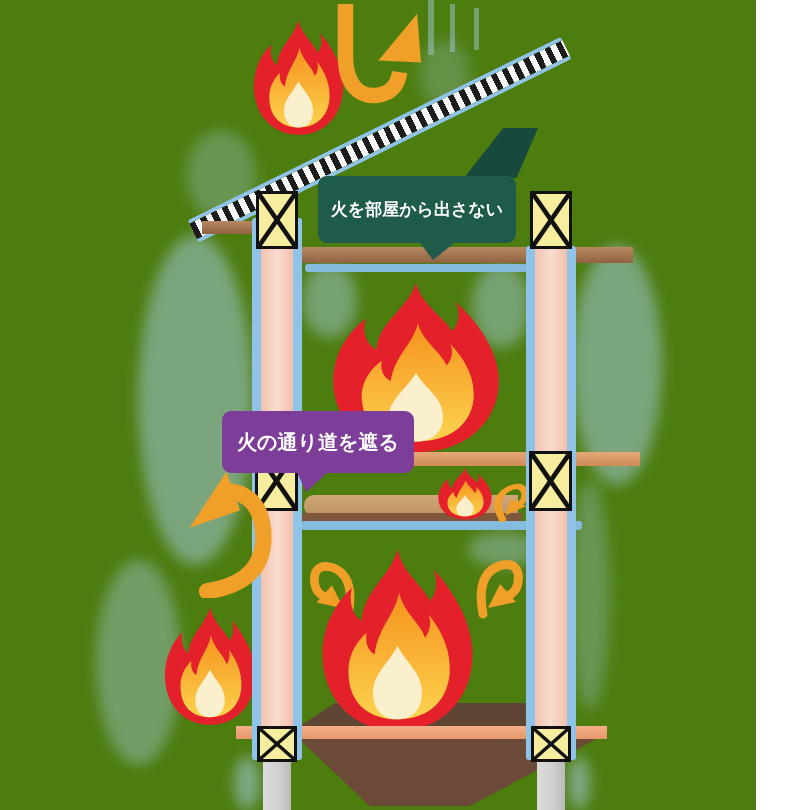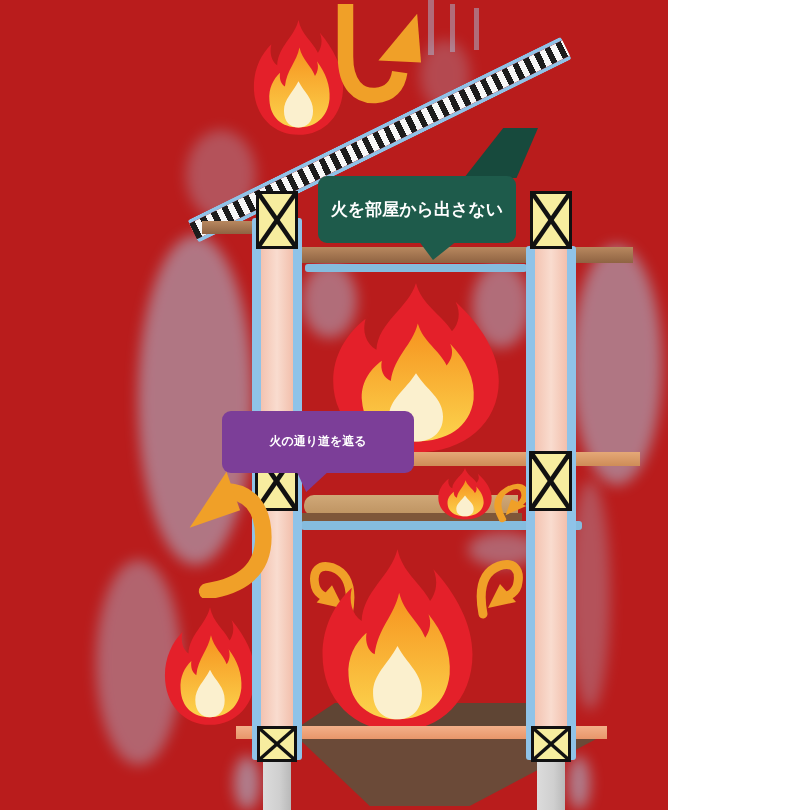--- a/index.html
+++ b/index.html
@@ -1,16 +1,16 @@
 <!DOCTYPE html>
 <html><head>
 <meta charset="utf-8">
 <style>
   html,body{margin:0;padding:0;background:#ffffff;}
-  #stage{position:relative;width:668px;height:810px;background:#b91c1c;overflow:hidden;
+  #stage{position:relative;width:756px;height:810px;background:#4d7c0f;overflow:hidden;
          font-family:"DejaVu Sans","Liberation Sans",sans-serif;}
   .abs{position:absolute;}
   .blob{position:absolute;background:#A9CFEA;border-radius:50%;filter:blur(7px);}
   .streak{position:absolute;background:#A9CFEA;opacity:.45;}
   
   .roof{position:absolute;left:193px;top:219px;width:416px;height:17px;
         transform:rotate(-26.2deg);transform-origin:left center;
         border-top:4px solid #8FC3E8;border-bottom:4px solid #8FC3E8;border-radius:3px;
         background:repeating-linear-gradient(90deg,#1c1c1c 0 6px,#f7f7f7 6px 12px);}
   
@@ -25,21 +25,21 @@
   .clad{position:absolute;width:10px;background:#8FC3E8;border-radius:3px;}
   .stud{position:absolute;width:32px;background:linear-gradient(90deg,#F3C3B1,#F9DCCF 50%,#F2BFAC);}
   .foundation{position:absolute;width:28px;background:linear-gradient(90deg,#DCDCDC,#CFCFCF 60%,#B9B9B9);}
   .fsblock{position:absolute;background:#F7ED9F;border:3px solid #111;box-sizing:border-box;}
   .fsblock svg{display:block;width:100%;height:100%;}
   
   .bubble{position:absolute;color:#fff;font-weight:bold;text-align:center;
           display:flex;flex-direction:column;justify-content:center;border-radius:9px;
           line-height:1.45;}
   .green{background:#1E5B4B;font-size:17px;}
-  .purple{background:#7C3E98;font-size:12px;}
+  .purple{background:#7C3E98;font-size:20px;}
   .tail{position:absolute;}
   .fire,.arrow{position:absolute;}
 </style>
 </head>
 <body>
 
 <div id="stage">
 
   <svg style="position:absolute;width:0;height:0" aria-hidden="true">
     <defs>

